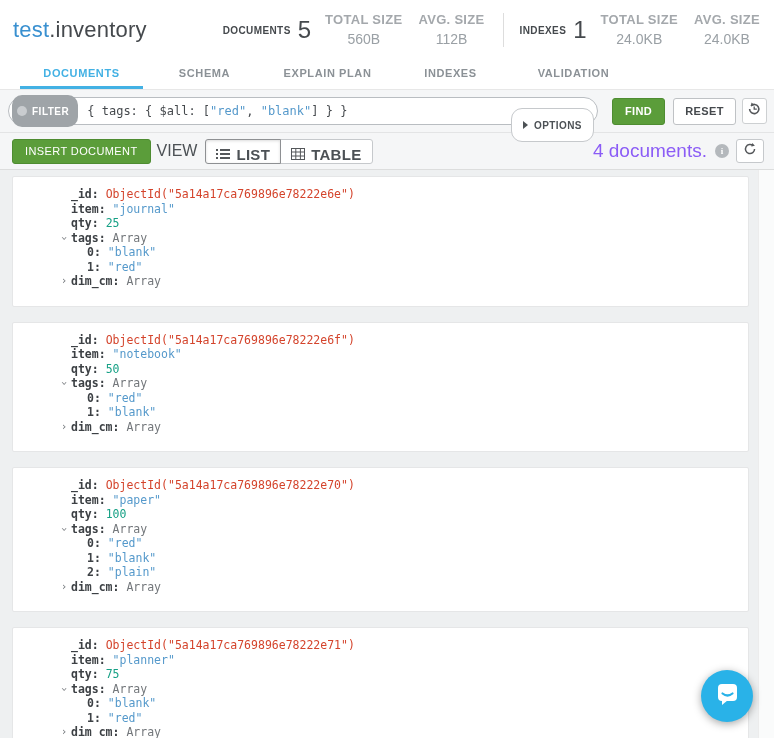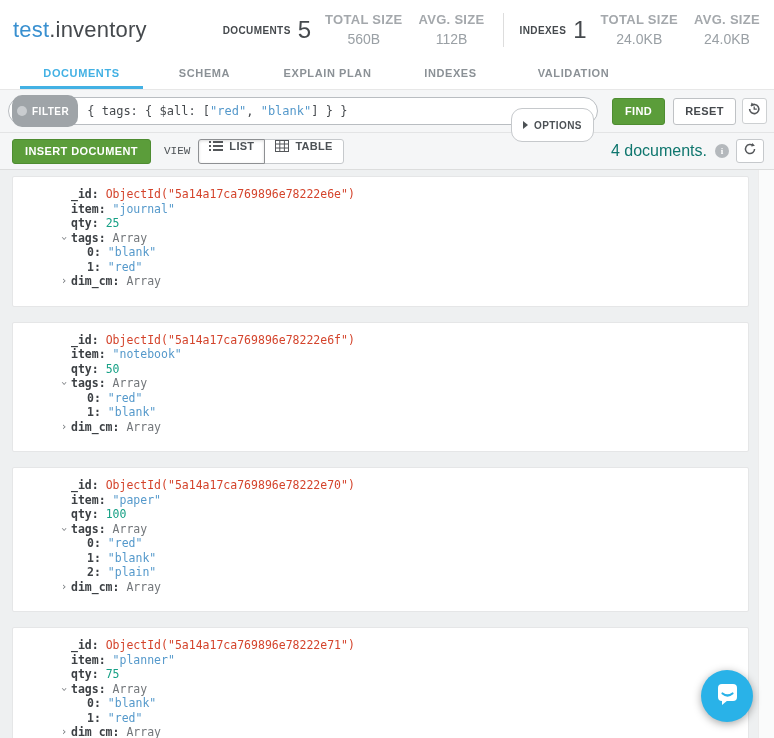--- a/index.html
+++ b/index.html
@@ -38,30 +38,30 @@
   .filter-input{flex:1;font-family:"DejaVu Sans Mono","Liberation Mono",monospace;font-size:12px;color:#45494d;padding-left:9px;white-space:pre;overflow:hidden;}
   .filter-input .seg-string{color:var(--string);}
   .options-btn{height:22px;border:1px solid #c6c9cc;border-radius:11px;background:#fff;font-size:10px;font-weight:bold;color:#4c5155;letter-spacing:.4px;display:flex;align-items:center;padding:16px 11px;cursor:pointer;flex:none;margin-top:28px;}
   .tri-right{width:0;height:0;border-left:5px solid #4c5155;border-top:4px solid transparent;border-bottom:4px solid transparent;margin-right:6px;}
   .find-btn{margin-left:14px;height:27px;background:var(--green);border:1px solid var(--green-border);border-radius:3px;color:#fff;font-weight:bold;font-size:11px;letter-spacing:.4px;padding:0 12px;cursor:pointer;}
   .reset-btn{margin-left:8px;height:27px;background:#fff;border:1px solid #bfc2c5;border-radius:3px;color:#45494d;font-weight:bold;font-size:11px;letter-spacing:.4px;padding:0 11px;cursor:pointer;}
   .history-btn{margin-left:6px;width:26px;height:26px;border:1px solid #cdd0d2;border-radius:3px;background:#fff;display:flex;align-items:center;justify-content:center;cursor:pointer;}
 
   
   .toolbar-row{height:37px;background:#f5f6f7;border-bottom:1px solid #dcdddd;display:flex;align-items:center;padding:0 10px 0 12px;}
-  .insert-btn{height:25px;background:var(--green);border:1px solid var(--green-border);border-radius:3px;color:#fff;font-weight:bold;font-size:11px;letter-spacing:.4px;padding:0 12px;cursor:pointer;}
-  .view-label{margin-left:13px;font-size:11px;color:#4c5155;font-family:Liberation Mono, monospace;}
+  .insert-btn{height:25px;background:var(--green);border:1px solid var(--green-border);border-radius:3px;color:#fff;font-weight:normal;font-size:11px;letter-spacing:.4px;padding:0 12px;cursor:pointer;}
+  .view-label{margin-left:6px;font-size:16px;color:#4c5155;}
   .segmented{margin-left:8px;display:flex;}
-  .seg-btn{height:25px;display:flex;align-items:flex-start;padding:0 10px;background:#fff;border:1px solid #c6c9cc;font-size:11px;font-weight:bold;color:#4c5155;letter-spacing:.3px;cursor:pointer;}
+  .seg-btn{height:25px;display:flex;align-items:flex-end;padding:0 10px;background:#fff;border:1px solid #c6c9cc;font-size:15px;font-weight:bold;color:#4c5155;letter-spacing:.3px;cursor:pointer;}
   .seg-btn svg{margin-right:6px;}
   .seg-btn.first{border-radius:3px 0 0 3px;}
   .seg-btn.last{border-radius:0 3px 3px 0;margin-left:-1px;}
   .seg-btn.active{border-color:#8e9093;box-shadow:inset 0 1px 3px rgba(0,0,0,.14);position:relative;z-index:1;}
   .tb-spacer{flex:1;}
-  .count-text{font-size:16px;color:#0f766e;}
+  .count-text{font-size:19px;color:#8b5cf6;}
   .info-icon{width:14px;height:14px;border-radius:50%;background:#b4b8bc;color:#fff;font-size:9px;font-weight:bold;display:flex;align-items:center;justify-content:center;margin:0 7px 0 8px;cursor:pointer;}
   .info-icon::before{content:"i";font-family:"Liberation Serif",serif;}
   .refresh-btn{width:28px;height:24px;border:1px solid #c6c9cc;border-radius:3px;background:#fff;display:flex;align-items:center;justify-content:center;cursor:pointer;}
 
   
   .content{height:568px;background:#eef0f1;overflow:hidden;padding:6px 8px 0 12px;position:relative;}
   .scroll-gutter{position:absolute;right:0;top:0;bottom:0;width:16px;background:#fafbfb;border-left:1px solid #ececec;}
   .doc-card{background:#fff;border:1px solid #e5e6e7;border-radius:2px;margin:0 17px 15px 0;padding:10px 0 17px 0;
     font-family:"DejaVu Sans Mono","Liberation Mono",monospace;font-size:11.5px;line-height:14.5px;}
   .doc-line{position:relative;padding-left:58px;white-space:pre;}

